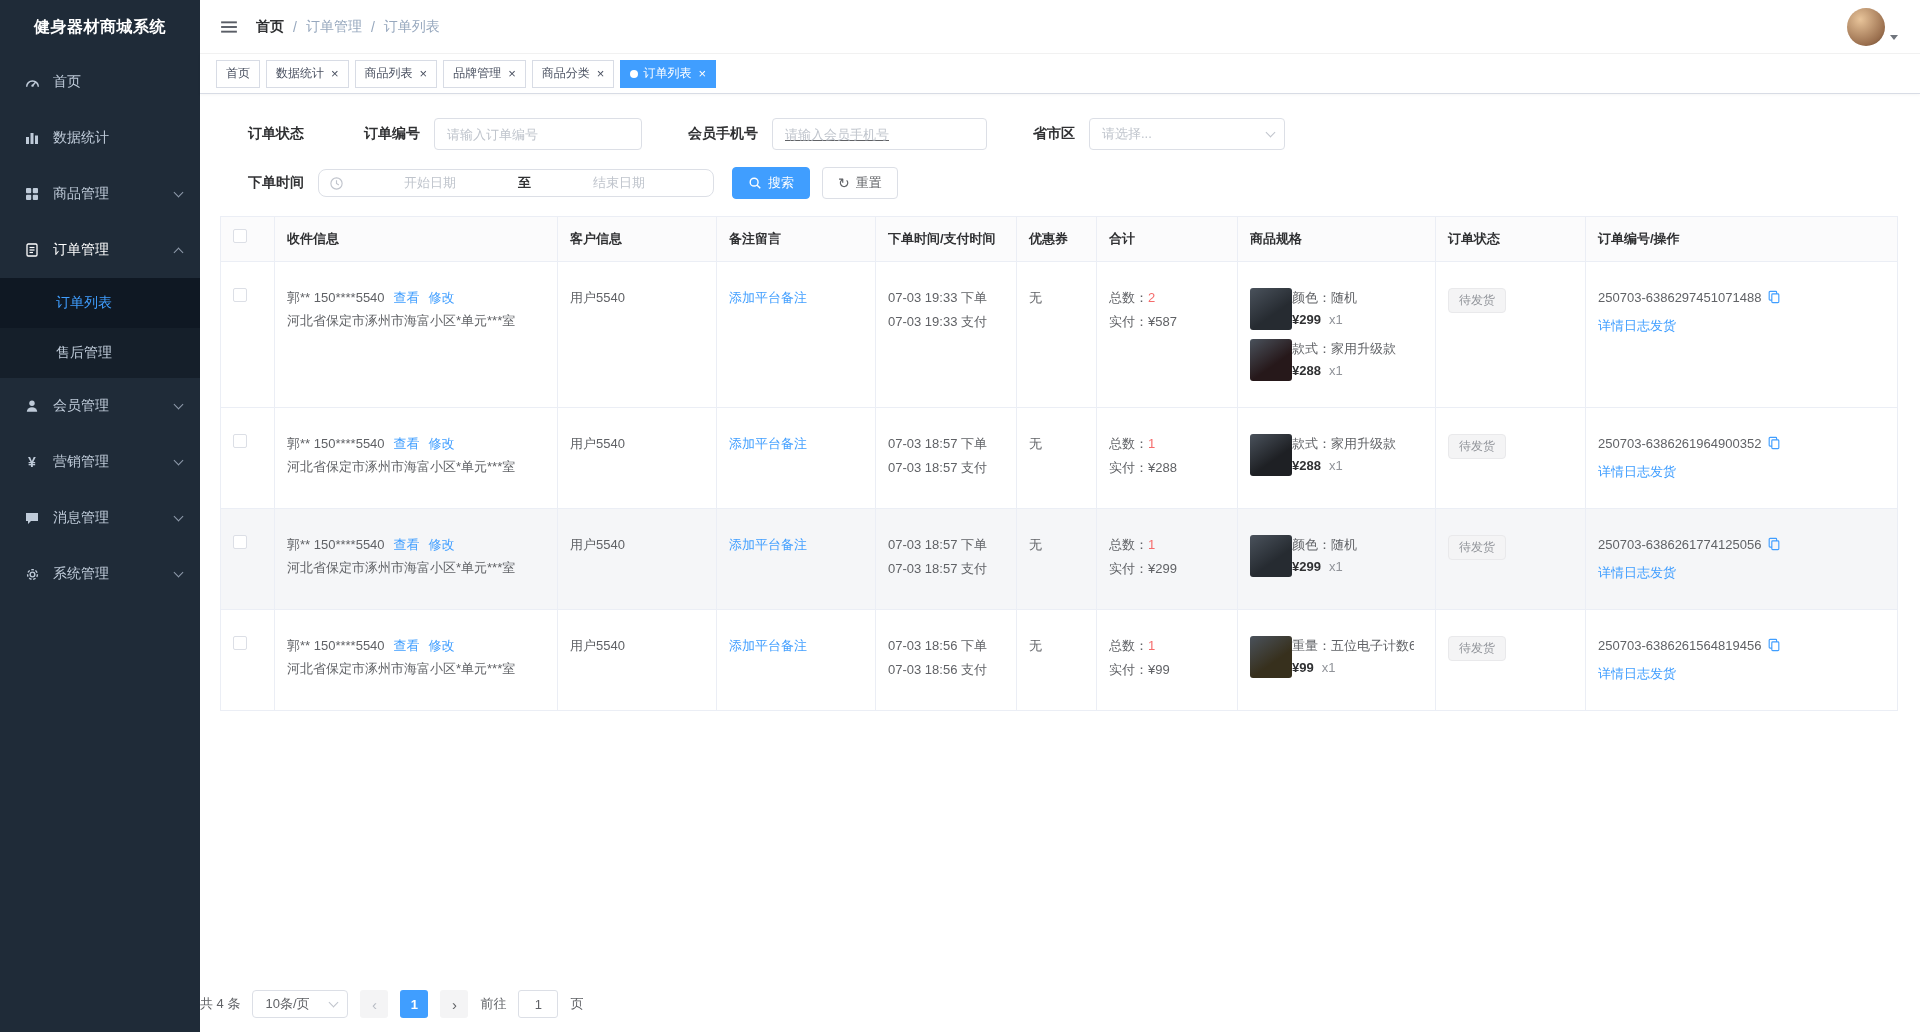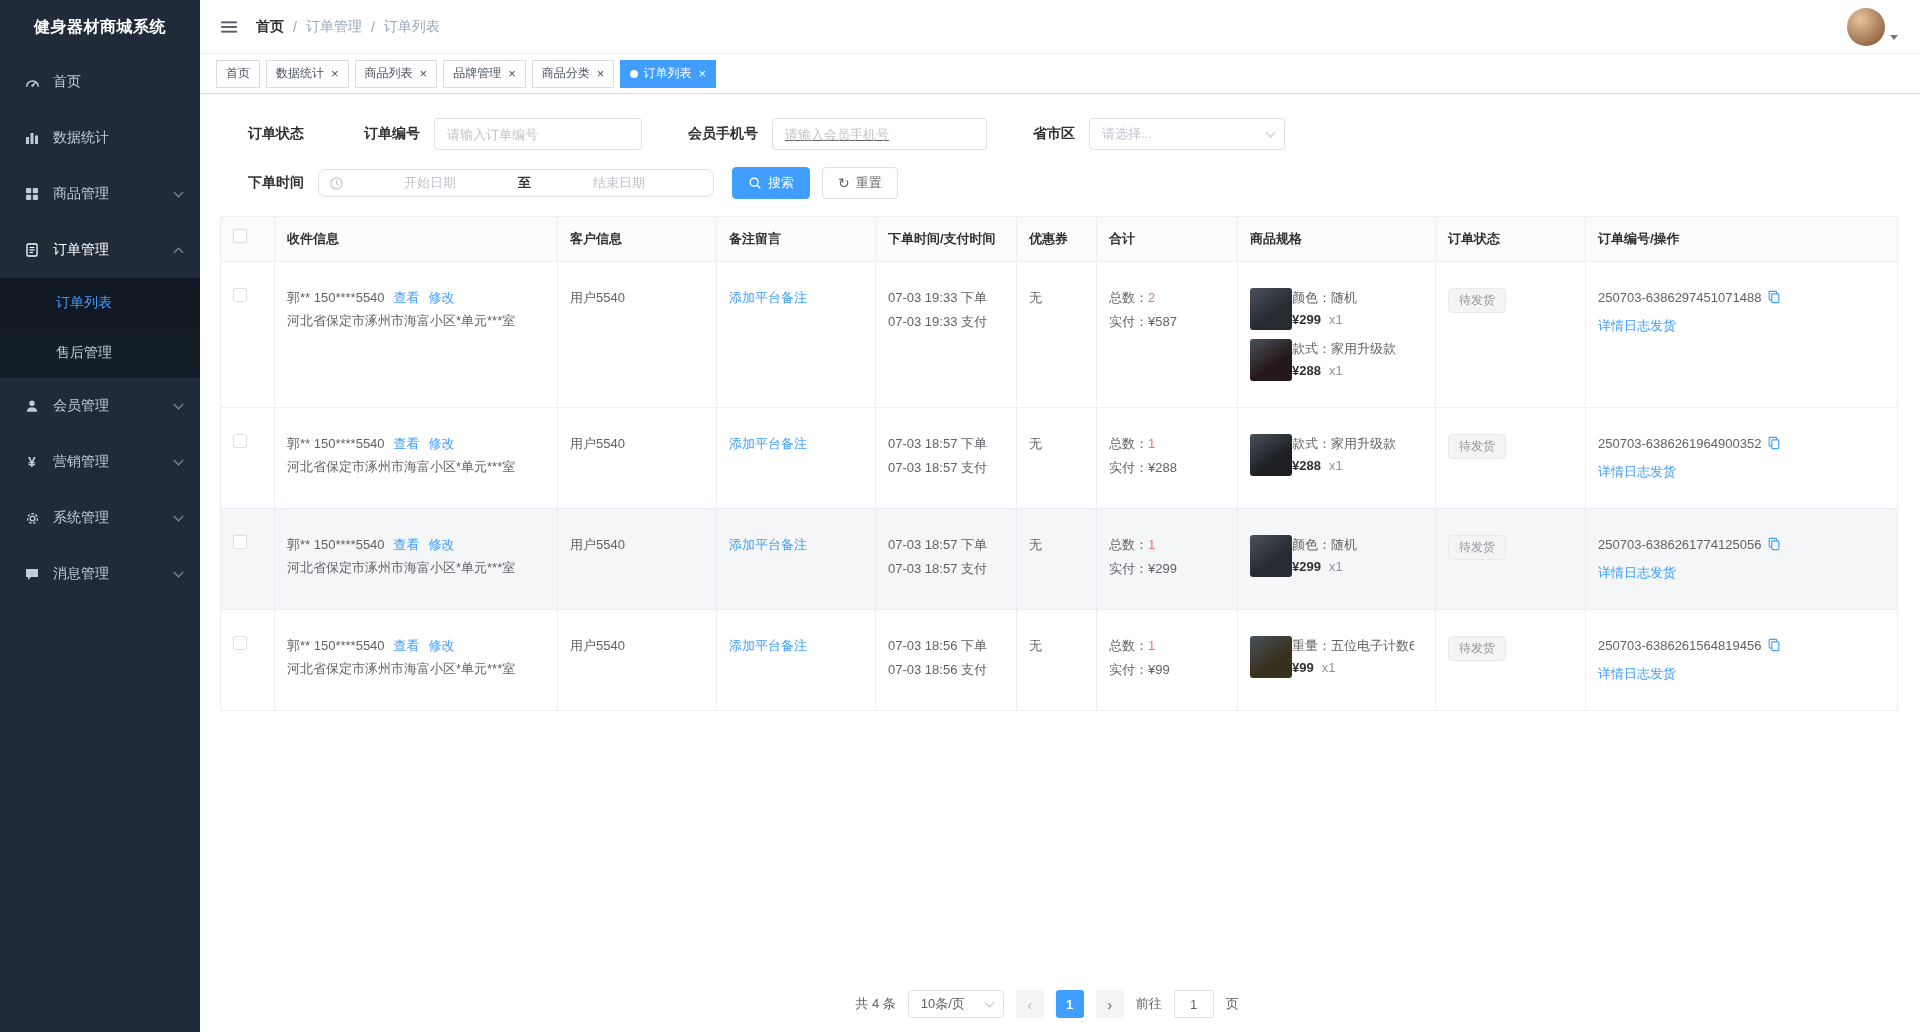--- a/index.html
+++ b/index.html
@@ -74,21 +74,21 @@
 .thumb{width:42px;height:42px;flex-shrink:0;border-radius:3px}
 .pspec{white-space:nowrap;overflow:hidden;color:#606266;max-width:122px}
 .pline{margin-top:3px;white-space:nowrap}
 .pprice{color:#303133;font-weight:bold}
 .pqty{color:#909399;margin-left:8px}
 .badge{display:inline-block;height:25px;line-height:23px;padding:0 10px;background:#f4f4f5;border:1px solid #e9e9eb;border-radius:4px;color:#909399;font-size:12px;white-space:nowrap}
 .order-line{display:flex;align-items:center;gap:6px;white-space:nowrap;color:#606266}
 .copy{display:inline-flex;cursor:pointer}
 .ops{margin-top:9px;display:flex;}
 
-.pager{flex-shrink:0;height:48px;display:flex;align-items:center;justify-content:center;gap:12px;padding:0 26px 8px 0;font-size:13px;color:#606266}
+.pager{flex-shrink:0;height:48px;display:flex;align-items:center;justify-content:flex-start;gap:12px;padding:0 26px 8px 0;font-size:13px;color:#606266}
 .pg-box{height:28px;min-width:28px;display:inline-flex;align-items:center;justify-content:center;border-radius:3px;background:#f4f4f5;color:#606266;cursor:pointer;font-size:13px;padding:0 4px}
 .pg-box.active{background:#409eff;color:#fff;font-weight:bold}
 .pg-arrow{font-size:15px;line-height:1}
 .pg-arrow.dim{color:#b8bcc4}
 .goto-input{width:40px;height:28px;border:1px solid #dcdfe6;border-radius:3px;text-align:center;font-size:13px;color:#606266;outline:none}
 </style>
 </head>
 <body>
 
 <div class="app">
@@ -164,35 +164,35 @@
           <span class="mi-icon">
             <svg width="16" height="16" viewBox="0 0 16 16">
               <text x="8" y="13" text-anchor="middle" font-size="14" font-weight="bold" fill="currentColor">¥</text>
             </svg>
           </span>
           <span class="mi-label">营销管理</span>
           <span class="chev"></span>
         </div>
         <div class="menu-item">
           <span class="mi-icon">
+            <svg width="16" height="16" viewBox="0 0 16 16">
+              <path d="M2 3 h12 v8 h-7 l-3 3 v-3 h-2 z" fill="currentColor"></path>
+            </svg>
+          </span>
+          <span class="mi-label">消息管理</span>
+          <span class="chev"></span>
+        </div>
+        <div class="menu-item">
+          <span class="mi-icon">
             <svg width="17" height="17" viewBox="0 0 16 16">
               <circle cx="8" cy="8" r="2.2" fill="none" stroke="currentColor" stroke-width="1.3"></circle>
               <circle cx="8" cy="8" r="4.6" fill="none" stroke="currentColor" stroke-width="1.3" stroke-dasharray="2.4 1.6"></circle>
             </svg>
           </span>
           <span class="mi-label">系统管理</span>
-          <span class="chev"></span>
-        </div>
-        <div class="menu-item">
-          <span class="mi-icon">
-            <svg width="16" height="16" viewBox="0 0 16 16">
-              <path d="M2 3 h12 v8 h-7 l-3 3 v-3 h-2 z" fill="currentColor"></path>
-            </svg>
-          </span>
-          <span class="mi-label">消息管理</span>
           <span class="chev"></span>
         </div>
       </nav>
   </aside>
 
   <div class="main">
 
     <header class="navbar">
       <span class="hamburger">
         <svg width="18" height="18" viewBox="0 0 16 16">

